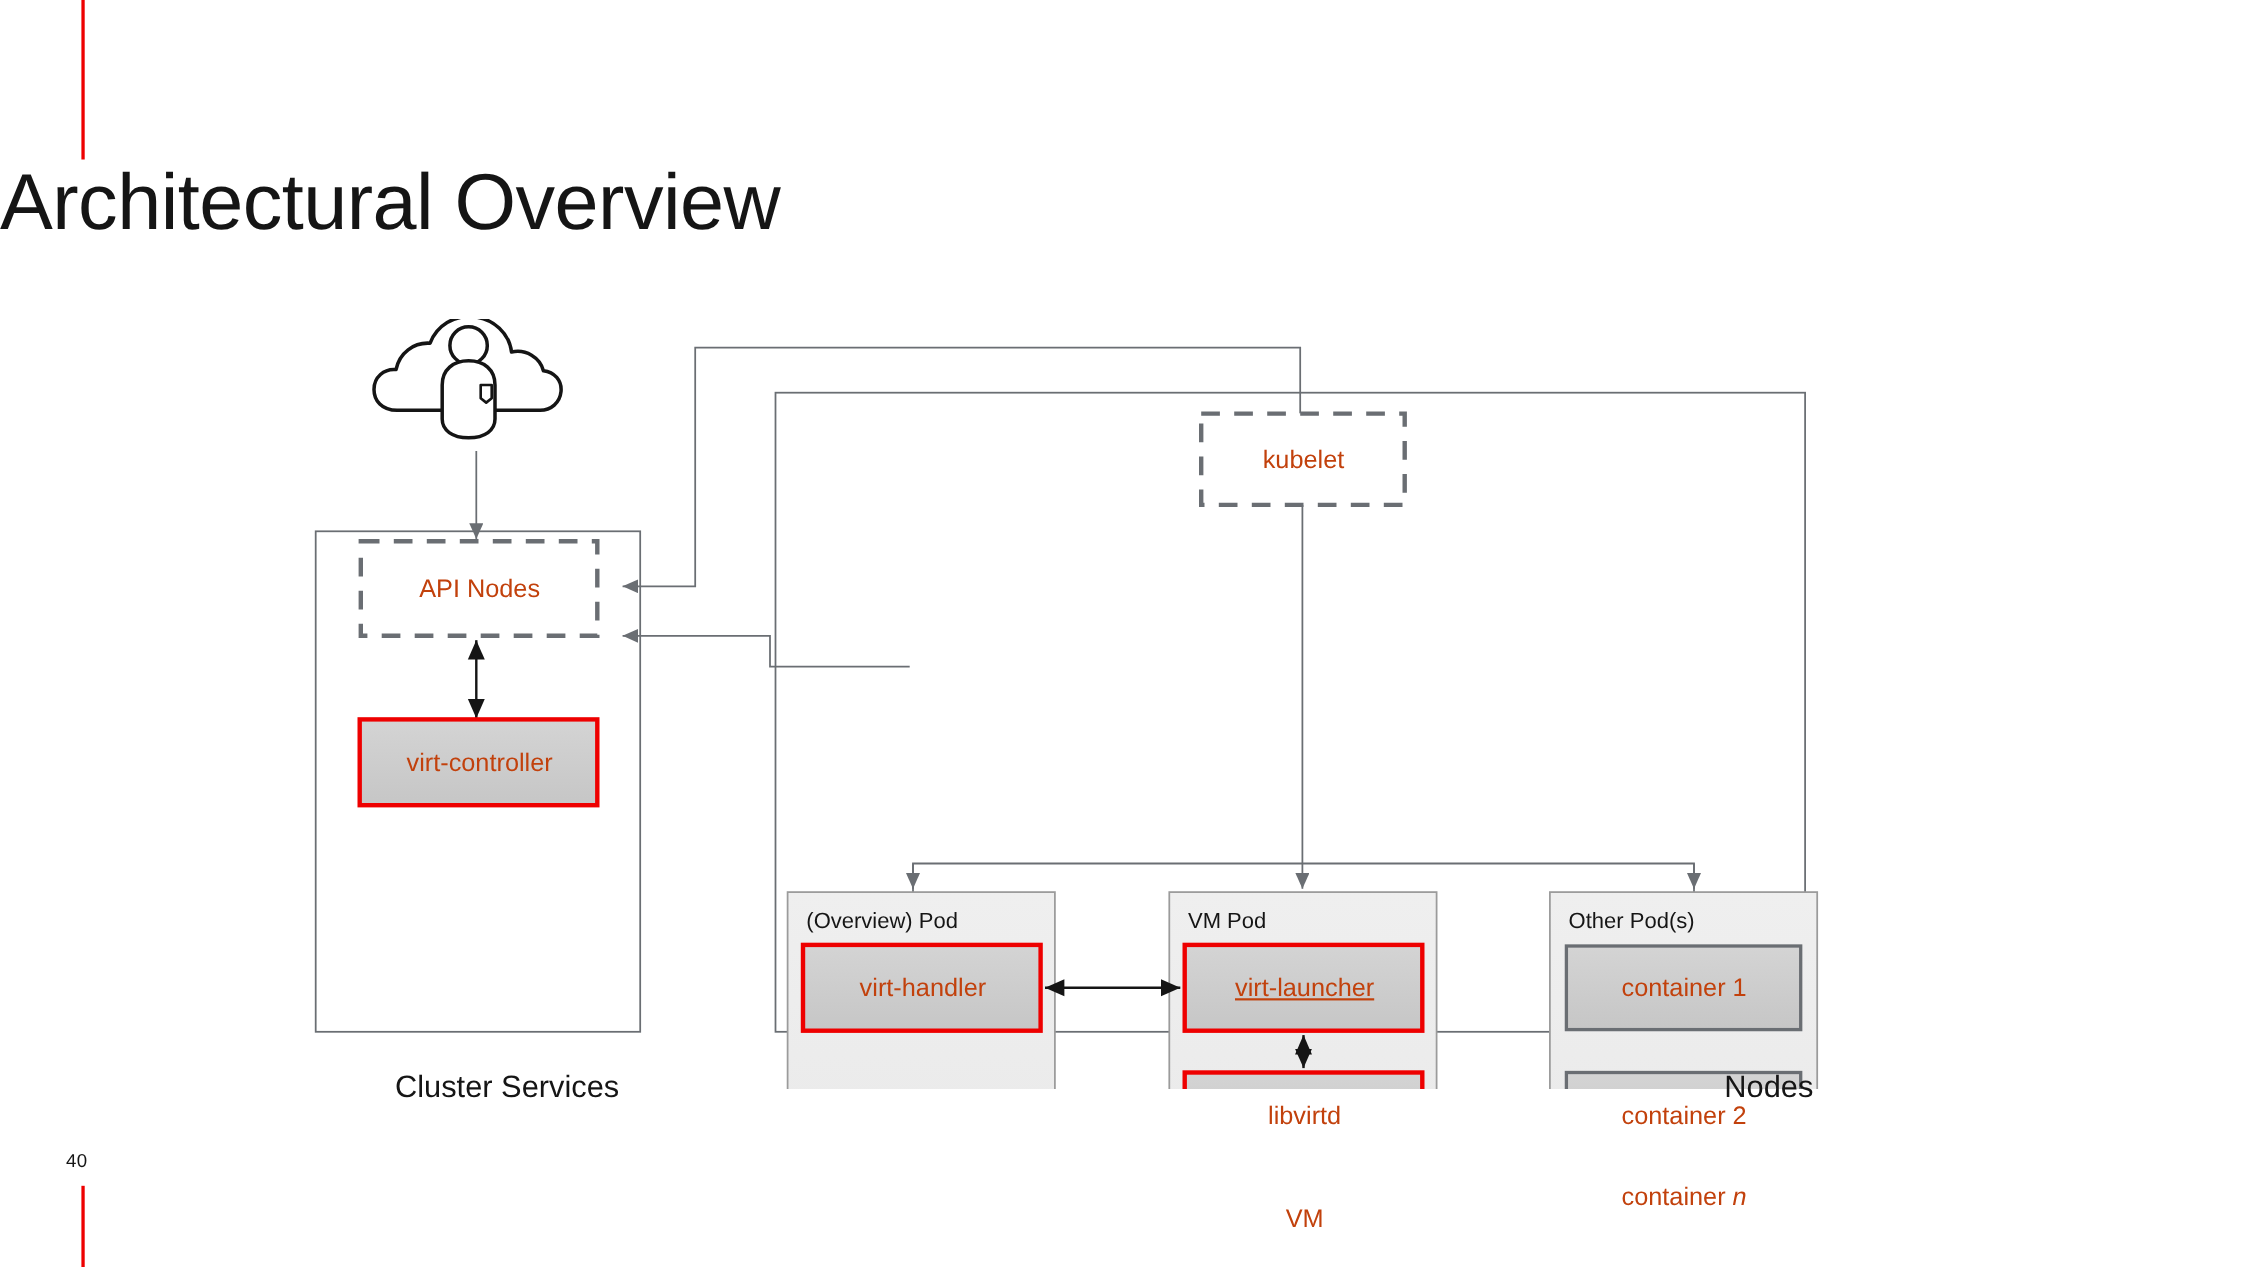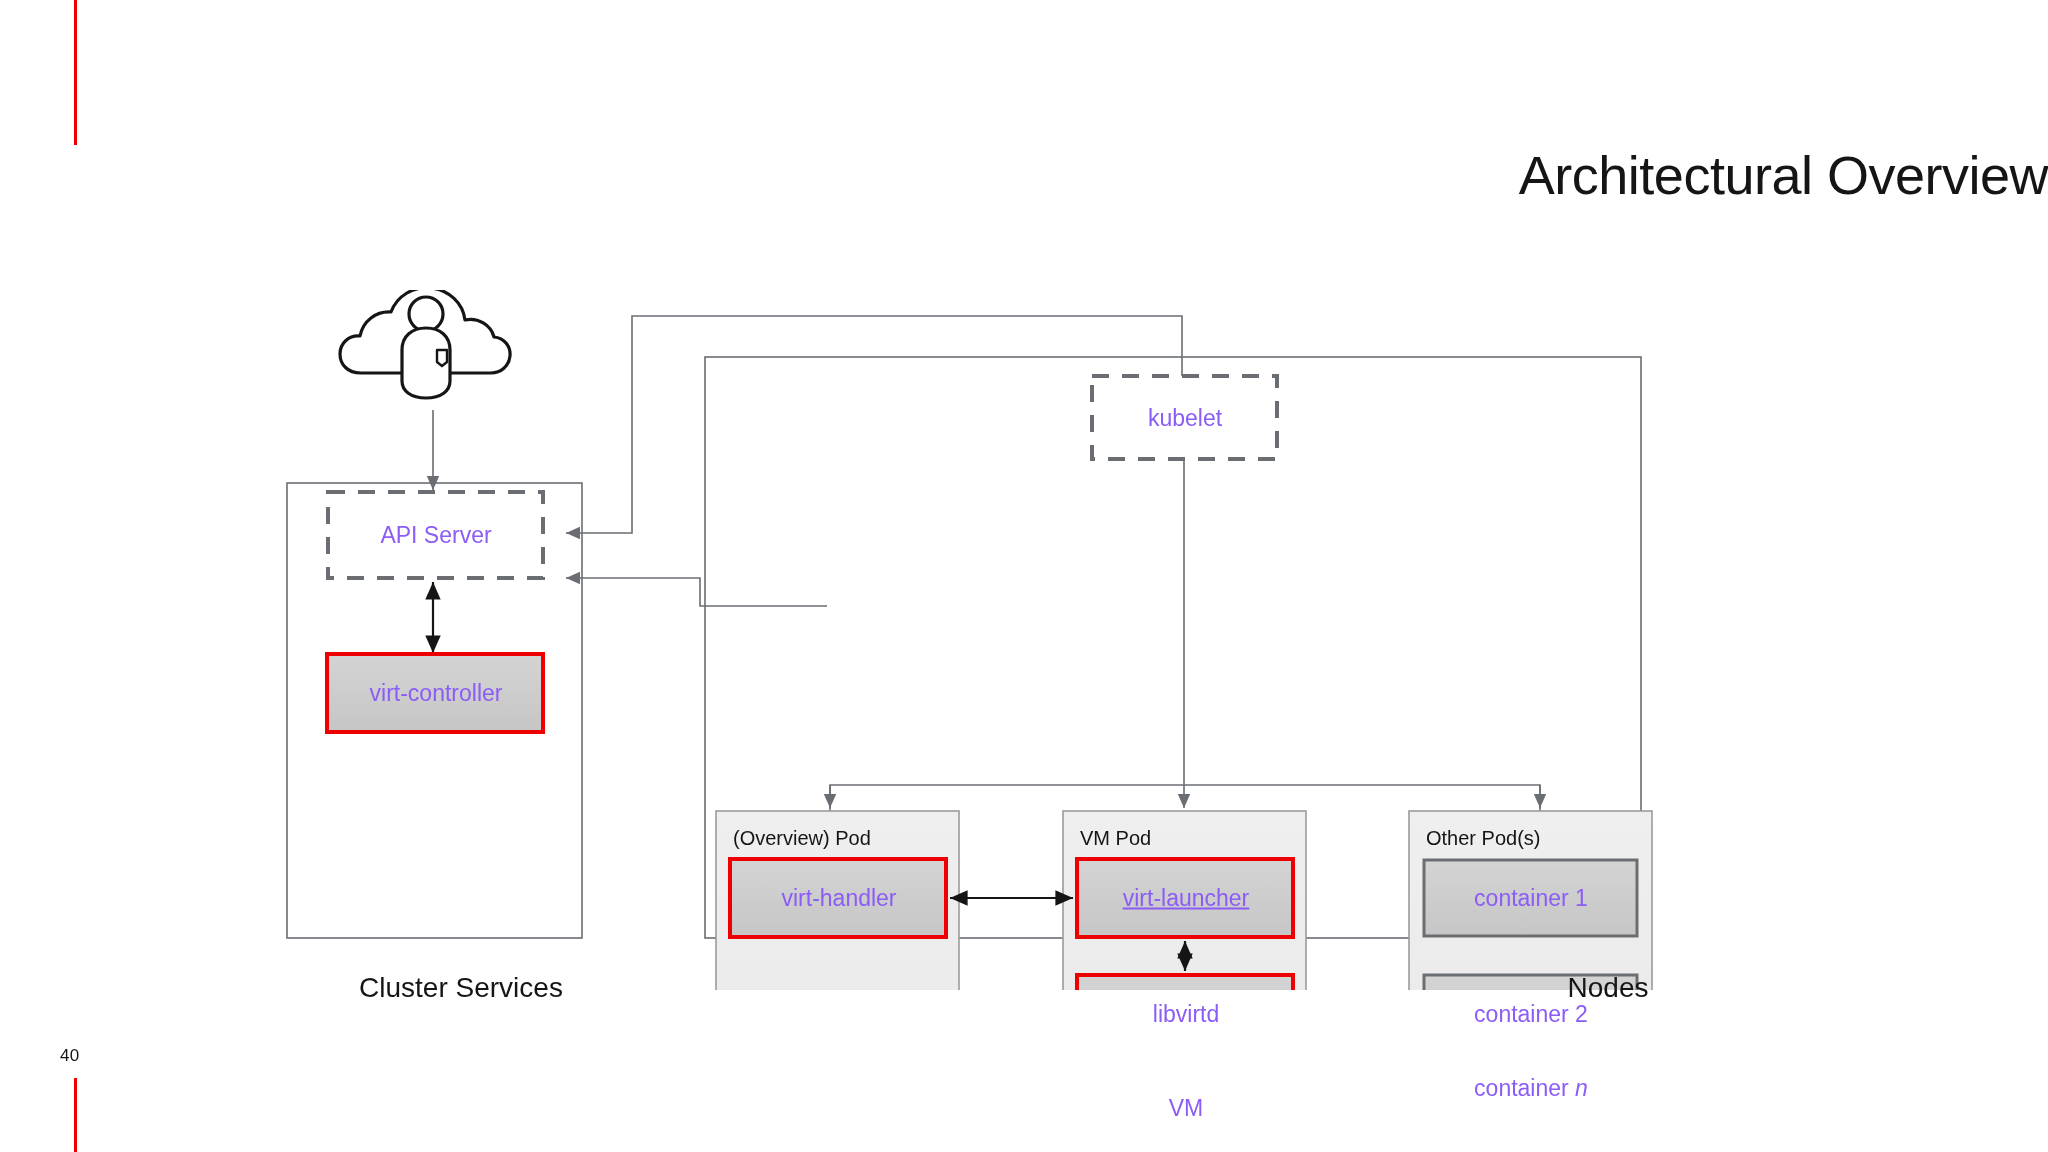--- a/index.html
+++ b/index.html
@@ -17,30 +17,30 @@
 
   
   .page-num{
     position:absolute;left:60px;top:1046px;
     font-size:17px;color:#151515;letter-spacing:0.3px;text-align:right;
   }
 
   
   .slide-title{
     position:absolute;left:0;top:148px;width:2048px;
-    text-align:right;
-    font-size:54px;font-weight:400;color:#151515;
+    text-align:left;
+    font-size:72px;font-weight:400;color:#151515;
     letter-spacing:-0.5px;line-height:1;
   }
 
   
   .diagram{position:absolute;left:0;top:290px;width:2048px;height:700px;}
   .diagram svg{display:block;}
   .node-lbl{
-    position:absolute;font-size:23px;color:#8b5cf6;
+    position:absolute;font-size:23px;color:#c2410c;
     white-space:nowrap;transform:translate(-50%,-50%);
   }
   .pod-title{
     position:absolute;font-size:20px;color:#151515;white-space:nowrap;
   }
   .group-caption{
     position:absolute;font-size:28px;color:#151515;
     white-space:nowrap;transform:translateX(-50%);
   }
   .italic-n{font-style:italic;}
@@ -145,21 +145,21 @@
                  C16,-55 30,-42 32,-25
                  C45,-28 58,-20 61,-8
                  C71,-7 78,1 77,11 C76,21 68,28 58,28 Z" fill="#ffffff" stroke="#151515" stroke-width="3.2" stroke-linejoin="round"></path>
         <circle cx="-7" cy="-31" r="17" fill="#ffffff" stroke="#151515" stroke-width="3.2"></circle>
         <path d="M-31,5 C-31,-9 -21,-17 -7,-17 C7,-17 17,-9 17,5
                  L17,36 C17,46 8,53 -7,53 C-22,53 -31,46 -31,36 Z" fill="#ffffff" stroke="#151515" stroke-width="3.2" stroke-linejoin="round"></path>
         <path d="M4,5 L14,5 L14,17 L9,21 L4,17 Z" fill="#ffffff" stroke="#151515" stroke-width="2.4" stroke-linejoin="round"></path>
       </g>
     </svg>
 
-    <div class="node-lbl" style="left:436px;top:245px;">API Server</div>
+    <div class="node-lbl" style="left:436px;top:245px;">API Nodes</div>
 
     <div class="node-lbl" style="left:436px;top:403px;">virt-controller</div>
 
     <div class="node-lbl" style="left:1185px;top:128px;">kubelet</div>
 
     <div class="pod-title" style="left:733px;top:537px;">(Overview) Pod</div>
     <div class="node-lbl" style="left:839px;top:608px;">virt-handler</div>
 
     <div class="pod-title" style="left:1080px;top:537px;">VM Pod</div>
     <div class="node-lbl" style="left:1186px;top:608px;text-decoration:underline;">virt-launcher</div>

